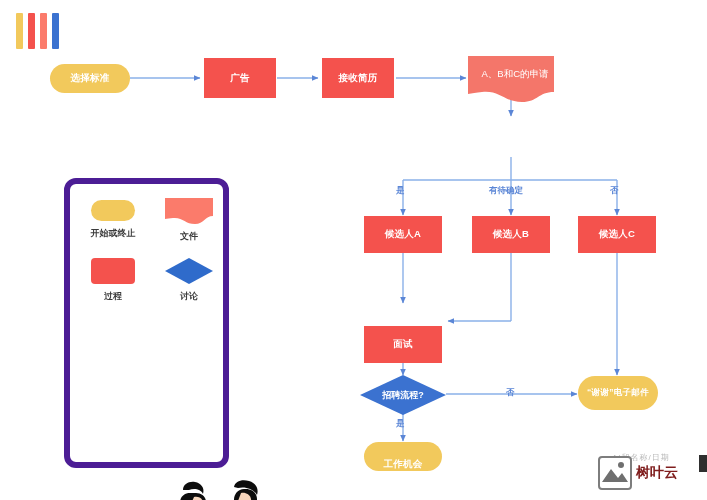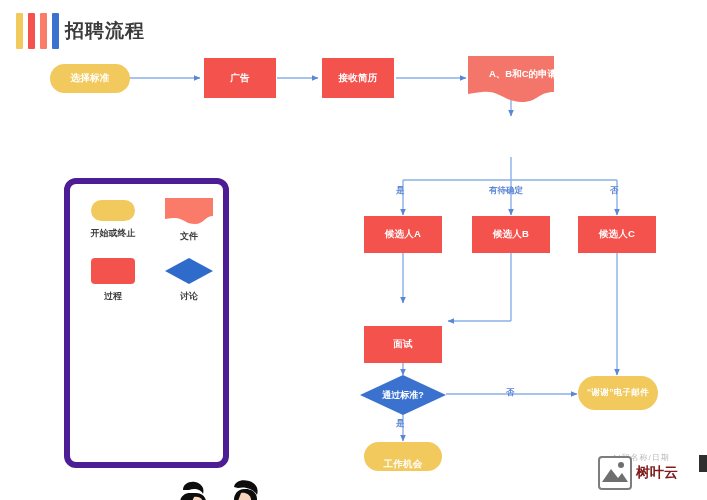--- a/index.html
+++ b/index.html
@@ -34,23 +34,23 @@
   .diamond-wrap svg { position:absolute; left:0; top:0; }
   .diamond-wrap .dlabel {
     position:absolute; left:0; top:0; width:100%; height:100%;
     display:flex; align-items:center; justify-content:center; text-align:center;
     color:#fff; font-size:9px; font-weight:bold; line-height:1.35;
     padding:0 14px;
   }
   .doc-wrap { position:absolute; }
   .doc-wrap svg { position:absolute; left:0; top:0; }
   .doc-wrap .dlabel {
-    position:absolute; left:12px; top:0; width:100%; height:100%;
+    position:absolute; left:4px; top:0; width:100%; height:100%;
     display:flex; align-items:center; justify-content:center;
-    color:#fff; font-size:9.5px; font-weight:bold; padding-bottom:9px;
+    color:#fff; font-size:9.5px; font-weight:normal; padding-bottom:9px;
   }
 
   
   .edge-label {
     position:absolute; font-size:8.5px; color:#5B86D6; font-weight:bold;
     white-space:nowrap;
   }
 
   
   #edges { position:absolute; left:0; top:0; width:707px; height:500px; }
@@ -94,21 +94,20 @@
 <body>
 
 <div id="canvas">
 
   <div id="header-bars">
     <i style="background:#F2C95C"></i>
     <i style="background:#F4524D"></i>
     <i style="background:#FB7B6B"></i>
     <i style="background:#3B72D0"></i>
   </div>
-  <div id="page-title">招聘流程</div>
 
   <svg id="edges" viewBox="0 0 707 500" xmlns="http://www.w3.org/2000/svg">
     <defs>
       <marker id="ar" markerWidth="7" markerHeight="7" refX="6" refY="3.2" orient="auto" markerUnits="userSpaceOnUse">
         <path d="M0,0.4 L6.4,3.2 L0,6 z" fill="#5B86D6"></path>
       </marker>
     </defs>
     <g stroke="#8AB0E8" stroke-width="1.4" fill="none">
 
       <line x1="130" y1="78" x2="200" y2="78" marker-end="url(#ar)"></line>
@@ -173,21 +172,21 @@
   </div>
 
   <div class="node process" style="left:364px; top:304px; width:78px; height:37px;margin-top:22px;">
     <span>面试</span>
   </div>
 
   <div class="diamond-wrap" style="left:360px; top:375px; width:86px; height:40px;">
     <svg width="86" height="40" viewBox="0 0 86 40" xmlns="http://www.w3.org/2000/svg">
       <path d="M43,0 L86,20 L43,40 L0,20 Z" fill="#3B72D0"></path>
     </svg>
-    <div class="dlabel">通过标准?</div>
+    <div class="dlabel">招聘流程?</div>
   </div>
 
   <div class="edge-label" style="left:506px; top:387px;">否</div>
   <div class="edge-label" style="left:396px; top:418px;">是</div>
 
   <div class="node terminator" style="left:578px; top:376px; width:80px; height:34px; font-size:8.5px; padding:0 6px;">
     <span>“谢谢”电子邮件</span>
   </div>
 
   <div class="node terminator" style="left:364px; top:442px; width:78px; height:29px;align-items:flex-end;">

